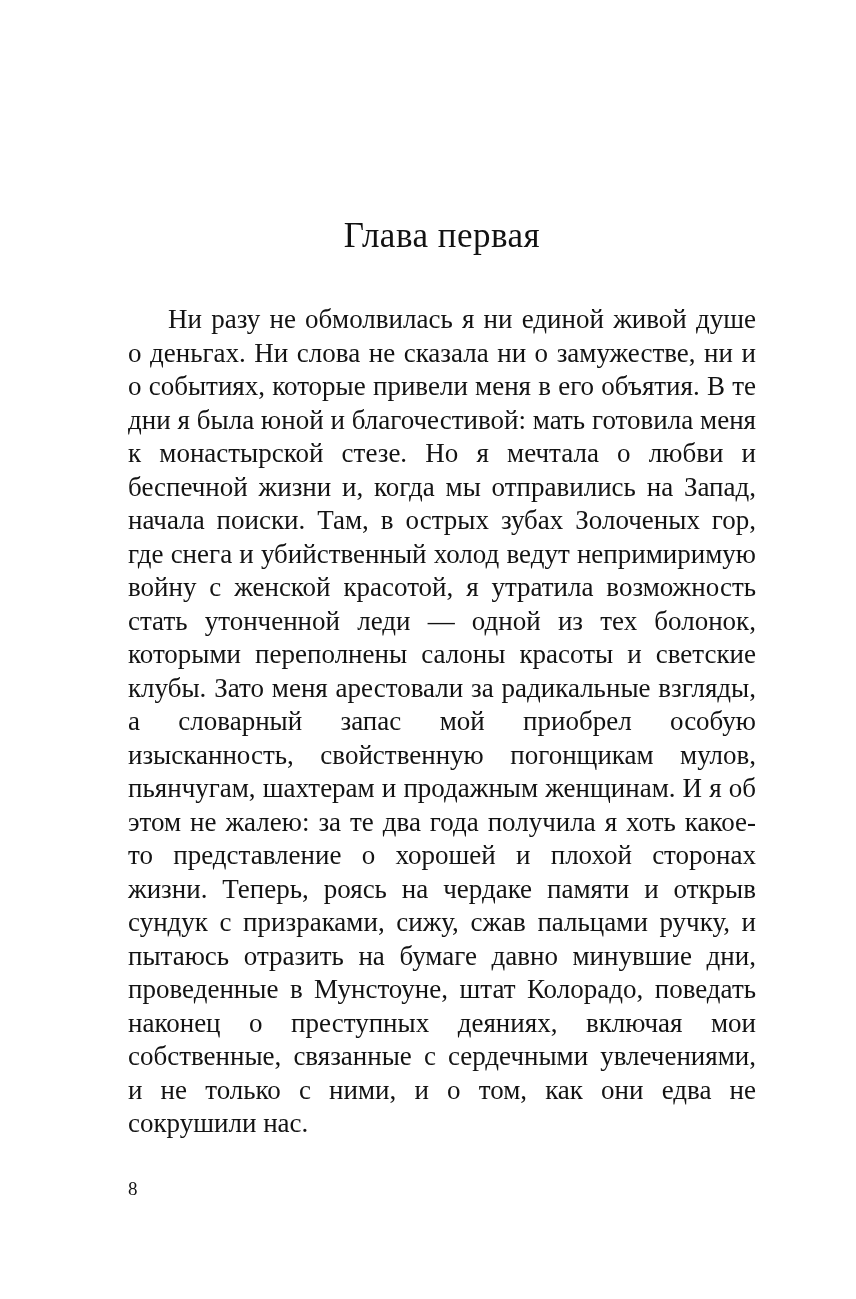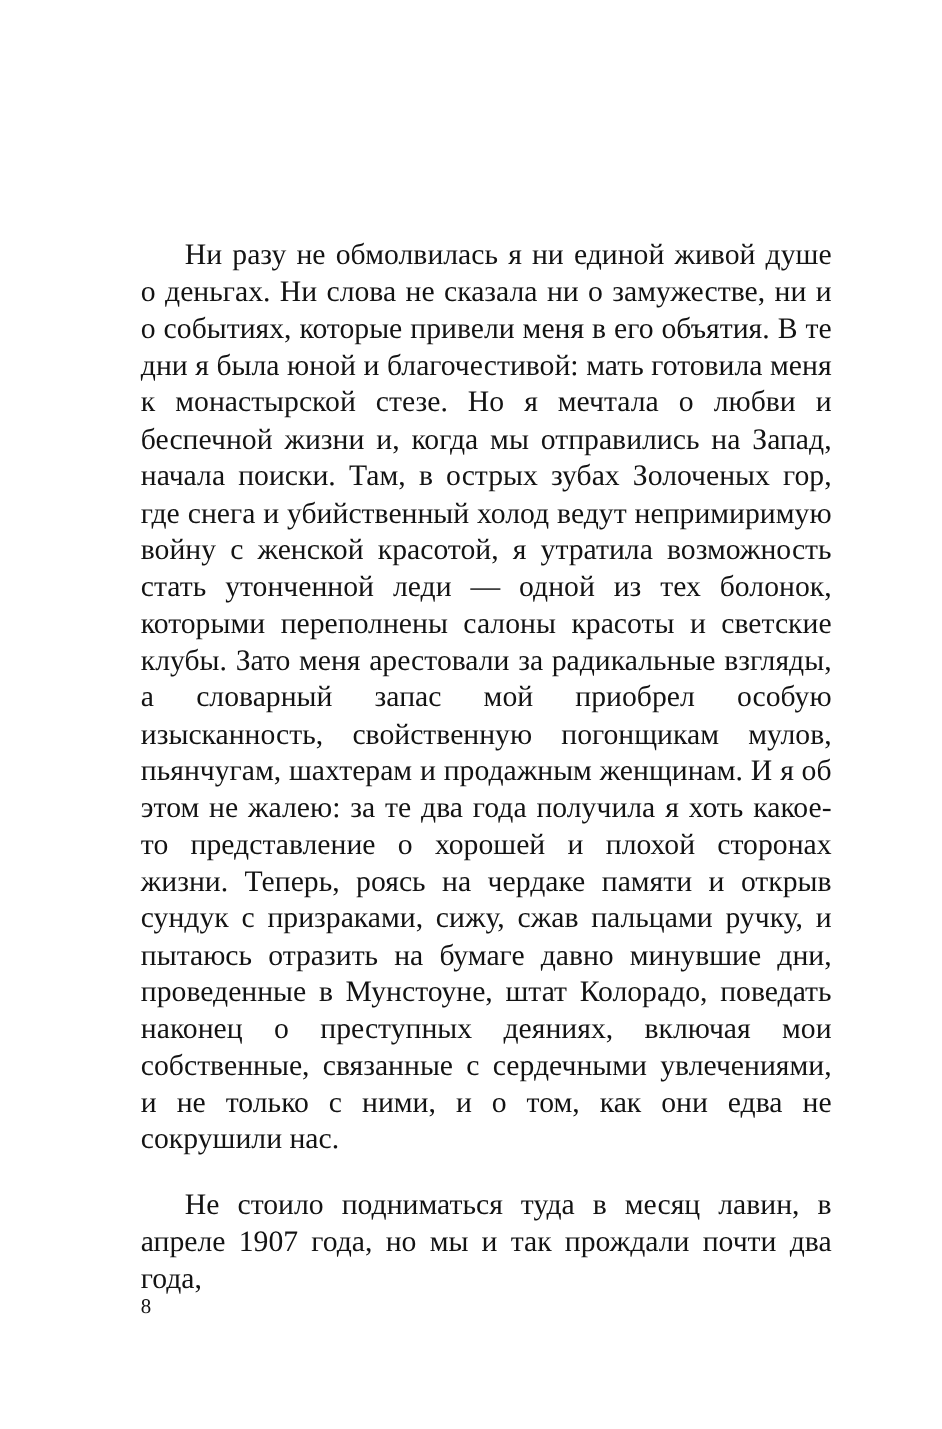--- a/index.html
+++ b/index.html
@@ -60,21 +60,21 @@
     color: #141414;
     font-family: "Liberation Serif", serif;
   }
 </style>
 </head>
 <body>
 
 <div class="page">
 
   <div class="content">
+    <h1 class="chapter-title">Глава первая</h1>
 
     <p class="para">Ни разу не обмолвилась я ни единой живой душе о деньгах. Ни слова не сказала ни о замужестве, ни и о событиях, которые привели меня в его объятия. В те дни я была юной и благочестивой: мать готовила меня к монастырской стезе. Но я мечтала о любви и беспечной жизни и, когда мы отправились на Запад, начала поиски. Там, в острых зубах Золоченых гор, где снега и убийственный холод ведут непримиримую войну с женской красотой, я утратила возможность стать утонченной леди — одной из тех болонок, которыми переполнены салоны красоты и светские клубы. Зато меня арестовали за радикальные взгляды, а словарный запас мой приобрел особую изысканность, свойственную погонщикам мулов, пьянчугам, шахтерам и продажным женщинам. И я об этом не жалею: за те два года получила я хоть какое-то представление о хорошей и плохой сторонах жизни. Теперь, роясь на чердаке памяти и открыв сундук с призраками, сижу, сжав пальцами ручку, и пытаюсь отразить на бумаге давно минувшие дни, проведенные в Мунстоуне, штат Колорадо, поведать наконец о преступных деяниях, включая мои собственные, связанные с сердечными увлечениями, и не только с ними, и о том, как они едва не сокрушили нас.</p>
 
-    <p class="para">Не стоило подниматься туда в месяц лавин, в апреле 1907 года, но мы и так прождали почти два года,</p>
   </div>
 
   <div class="page-number">8</div>
 
 </div>
 
 </body></html>

